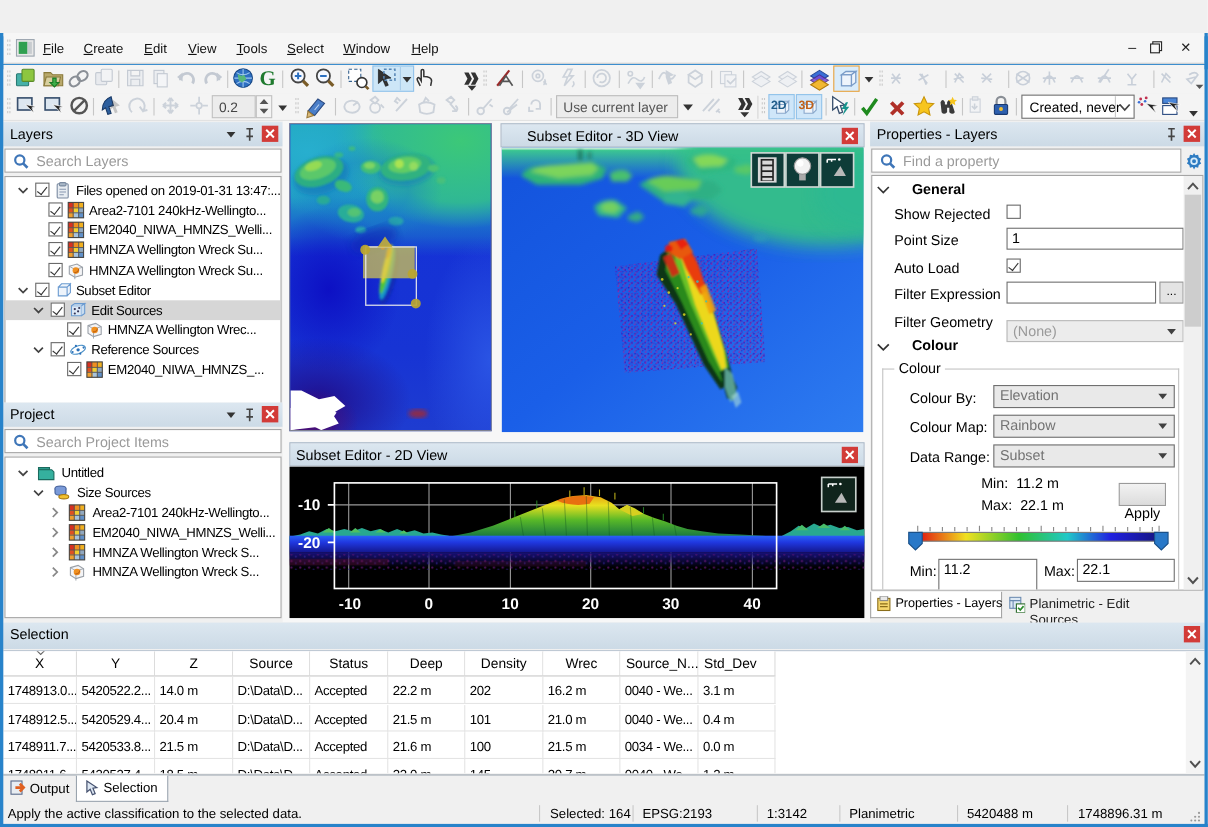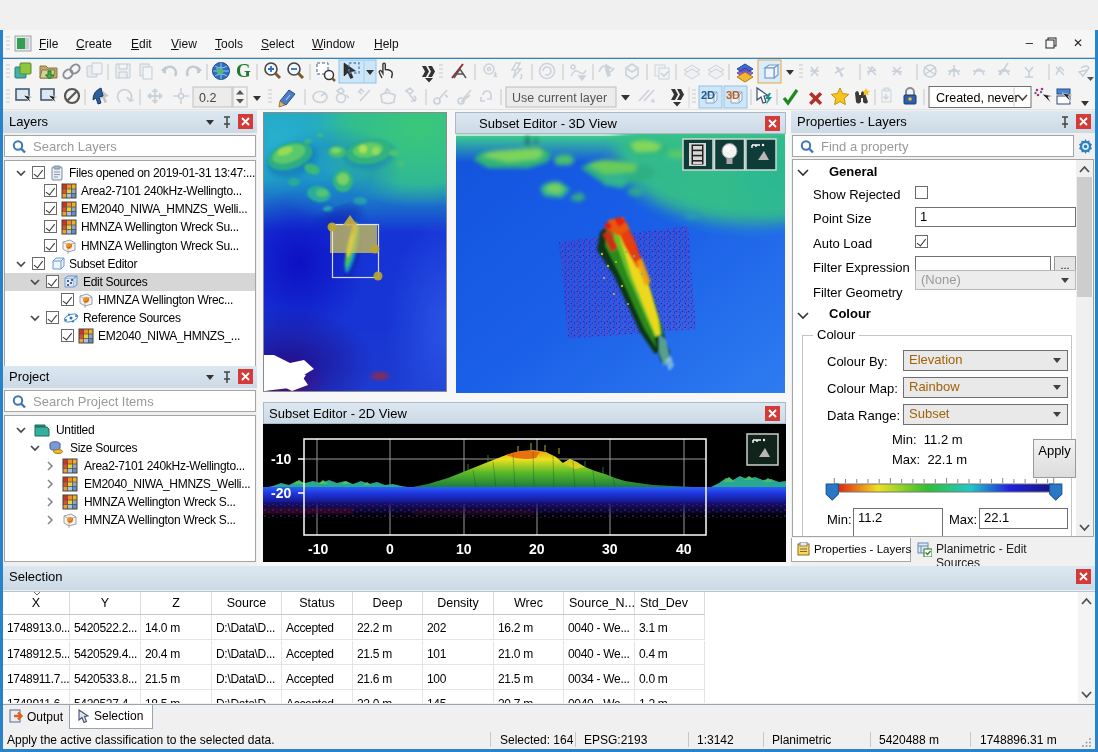--- a/index.html
+++ b/index.html
@@ -29,21 +29,21 @@
 .tree { position:absolute; background:#fff; border:1px solid #a5a5a5; overflow:hidden; }
 .trow { position:absolute; left:0; width:100%; height:18px; font-size:12px; letter-spacing:-0.3px; color:#000; white-space:nowrap; }
 .trow span.lbl { position:absolute; top:2px; }
 .chev { position:absolute; top:3px; width:12px; height:12px; }
 .cb { position:absolute; top:2px; width:13px; height:13px; background:#fff; border:1px solid #6a6a6a; }
 .cb.checked:after { content:""; position:absolute; left:3px; top:0.5px; width:4px; height:7.5px; border:solid #333; border-width:0 1.7px 1.7px 0; transform:rotate(38deg); }
 .ticn { position:absolute; top:1px; width:16px; height:16px; }
 
 .plabel { position:absolute; font-size:13px; color:#000; }
 .pinput { position:absolute; background:#fff; border:1px solid #707070; font-size:13px; color:#000; padding:1px 4px; }
-.pcombo { position:absolute; background:#f0f0f0; border:1px solid #707070; font-size:13px; color:#a16207; padding:1px 5px; }
+.pcombo { position:absolute; background:#f0f0f0; border:1px solid #707070; font-size:13px; color:#737373; padding:1px 5px; }
 .pcombo:after { content:""; position:absolute; right:6px; top:7px; border:4px solid transparent; border-top:5px solid #404040; }
 
 #selpanel { left:3px; top:566px; width:1092px; height:162px; background:#f0f0f0; }
 .th { position:absolute; top:0; height:22px; font-size:12.5px; color:#000; text-align:center; border-right:1px solid #dcdcdc; padding-top:4px; background:#fff; }
 .td { position:absolute; height:25px; font-size:12px; letter-spacing:-0.3px; color:#000; padding:6px 0 0 4px; border-right:1px solid #e4e4e4; white-space:nowrap; overflow:hidden; }
 
 #statusbar { left:3px; top:730px; width:1092px; height:19px; background:#f0f0f0; font-size:12px; color:#000; }
 .ssep { position:absolute; top:2px; width:1px; height:15px; background:#c8c8c8; }
 .sseg { position:absolute; top:3px; font-size:12px; }
 </style>
@@ -1042,36 +1042,36 @@
       <span class="plabel" style="left:20px;top:27px">Show Rejected</span>
         <span class="cb" style="left:122px;top:26px"></span>
       <span class="plabel" style="left:20px;top:51px">Point Size</span>
         <span class="pinput" style="left:122px;top:47px;width:161px;height:20px">1</span>
       <span class="plabel" style="left:20px;top:76px">Auto Load</span>
         <span class="cb checked" style="left:122px;top:75px"></span>
       <span class="plabel" style="left:20px;top:100px">Filter Expression</span>
         <span class="pinput" style="left:122px;top:96px;width:136px;height:20px"></span>
       <span style="position:absolute;left:261px;top:96px;width:22px;height:20px;background:#e4e4e4;border:1px solid #9a9a9a;text-align:center;font-size:11px;padding-top:6px;line-height:4px">...</span>
       <span class="plabel" style="left:20px;top:125px">Filter Geometry</span>
-      <span class="pcombo" style="left:122px;top:110px;width:161px;height:20px;background:#ececec;color:#9a9a9a;border-color:#b9b9b9">(None)</span>
+      <span class="pcombo" style="left:122px;top:131px;width:161px;height:20px;background:#ececec;color:#9a9a9a;border-color:#b9b9b9">(None)</span>
       <svg style="position:absolute;left:4px;top:151px" width="12" height="10" viewBox="0 0 12 10">
           <path d="M1 2 l5 5 5 -5" stroke="#333" stroke-width="1.6" fill="none"></path>
         </svg>
       <span class="plabel" style="left:36px;top:146px;font-weight:bold">Colour</span>
       <div style="position:absolute;left:9px;top:175px;width:270px;height:210px;border:1px solid #c4c4c4;border-bottom:none"></div>
       <span class="plabel" style="left:20px;top:167px;background:#fff;padding:0 4px">Colour</span>
       <span class="plabel" style="left:34px;top:194px">Colour By:</span>
       <span class="pcombo" style="left:110px;top:190px;width:165px;height:21px;background:#e9e9e9">Elevation</span>
       <span class="plabel" style="left:34px;top:221px">Colour Map:</span>
       <span class="pcombo" style="left:110px;top:217px;width:165px;height:21px;background:#e9e9e9">Rainbow</span>
       <span class="plabel" style="left:34px;top:248px">Data Range:</span>
       <span class="pcombo" style="left:110px;top:244px;width:165px;height:21px;background:#e9e9e9">Subset</span>
       <span class="plabel" style="left:99px;top:272px">Min:&nbsp; 11.2 m</span>
       <span class="plabel" style="left:99px;top:292px">Max:&nbsp; 22.1 m</span>
-      <span style="position:absolute;left:240px;top:279px;width:43px;height:39px;background:linear-gradient(#f2f2f2,#dcdcdc);border:1px solid #9a9a9a;font-size:13px;text-align:center;padding-top:3px">Apply</span>
+      <span style="position:absolute;left:224px;top:279px;width:43px;height:15px;background:linear-gradient(#f2f2f2,#dcdcdc);border:1px solid #9a9a9a;font-size:13px;text-align:center;padding-top:19px">Apply</span>
       <svg style="position:absolute;left:27px;top:316px" width="248" height="28" viewBox="0 0 243 28" preserveAspectRatio="none">
         <defs>
             <linearGradient id="rb" x1="0" y1="0" x2="1" y2="0">
               <stop offset="0" stop-color="#e01010"></stop>
               <stop offset=".2" stop-color="#f0e020"></stop>
               <stop offset=".42" stop-color="#30c030"></stop>
               <stop offset=".62" stop-color="#20c8c8"></stop>
               <stop offset=".8" stop-color="#2020e0"></stop>
               <stop offset="1" stop-color="#151580"></stop>
             </linearGradient>

